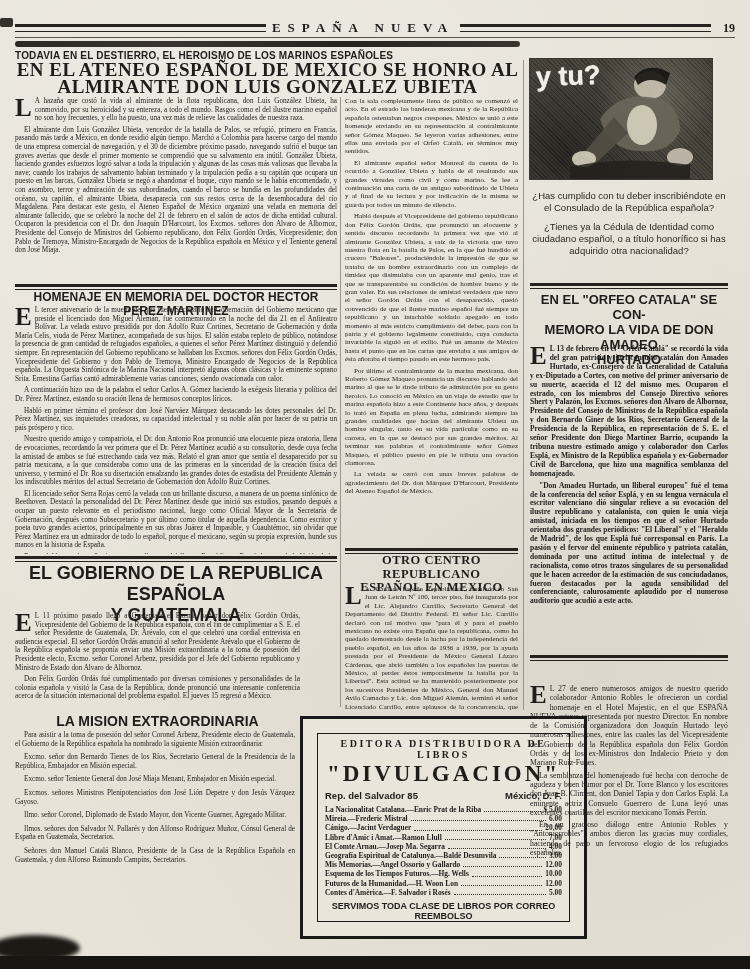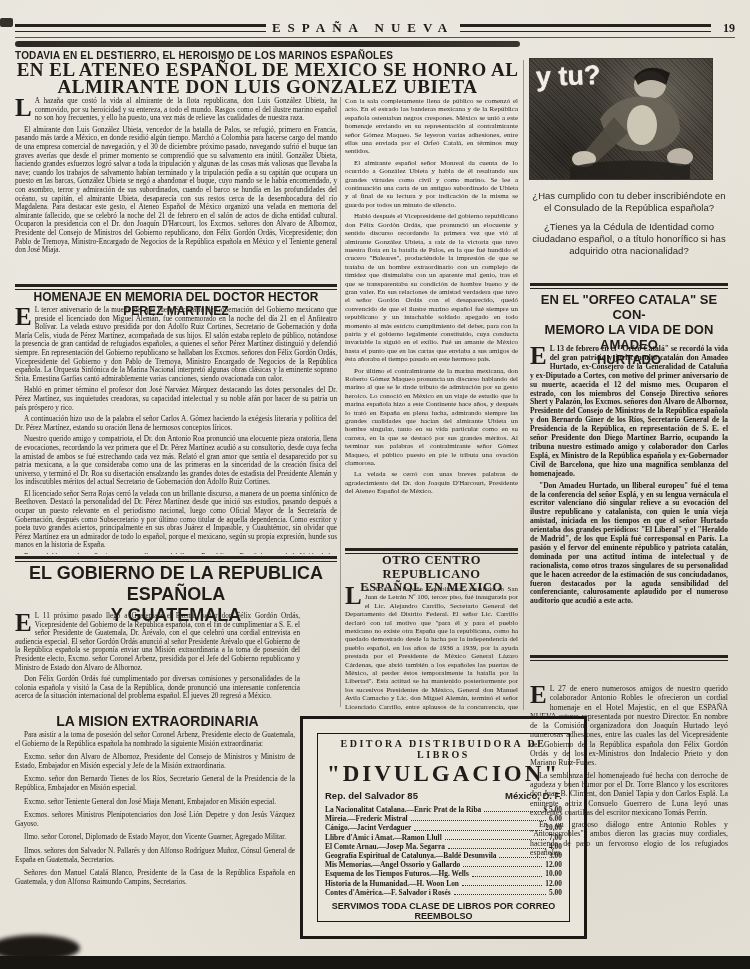--- a/index.html
+++ b/index.html
@@ -85,48 +85,47 @@
   <div class="abs colA" style="top:97px;height:186px;">
     <p class="dc">LA hazaña que costó la vida al almirante de la flota republicana, don Luis González Ubieta, ha conmovido, por su heroicidad y su entereza, a todo el mundo. Rasgos como el del ilustre marino español no son hoy frecuentes, y ello ha puesto, una vez más de relieve las cualidades de nuestra raza.</p>
     <p class="np">El almirante don Luis González Ubieta, vencedor de la batalla de Palos, se refugió, primero en Francia, pasando más tarde a México, en donde residió algún tiempo. Marchó a Colombia para hacerse cargo del mando de una empresa comercial de navegación, y el 30 de diciembre próximo pasado, navegando sufrió el buque tan graves averías que desde el primer momento se comprendió que su salvamento era inútil. González Ubieta, haciendo grandes esfuerzos logró salvar a toda la tripulación y algunas de las cosas más valiosas que llevaba la nave; cuando los trabajos de salvamento habían terminado y la tripulación pedía a su capitán que ocupara un puesto en las barcas, González Ubieta se negó a abandonar el buque, cuyo mando se le había encomendado, y con asombro, terror y admiración de sus subordinados, cuando el barco se hundía en las profundidades del océano, su capitán, el almirante Ubieta, desaparecía con sus restos cerca de la desembocadura del río Magdalena. Para destacar este gesto, el Ateneo Español de México organizó una velada en memoria del almirante fallecido, que se celebró la noche del 21 de febrero en el salón de actos de dicha entidad cultural. Ocuparon la presidencia con el Dr. don Joaquín D'Harcourt, los Excmos. señores don Alvaro de Albornoz, Presidente del Consejo de Ministros del Gobierno republicano, don Félix Gordón Ordás, Vicepresidente; don Pablo de Tremoya, Ministro-Encargado de Negocios de la República española en México y el Teniente general don José Miaja.</p>
   </div>
 
   <div class="abs colB" style="top:97px;height:448px;">
     <p class="np" style="text-indent:0;">Con la sala completamente llena de público se comenzó el acto. En el estrado las banderas mexicana y de la República española ostentaban negros crespones. México se unió a este homenaje enviando en su representación al contralmirante señor Gómez Maqueo. Se leyeron varias adhesiones, entre ellas una enviada por el Orfeó Catalá, en términos muy sentidos.</p>
     <p class="np">El almirante español señor Monreal da cuenta de lo ocurrido a González Ubieta y habla de él resaltando sus grandes virtudes como civil y como marino. Se lee a continuación una carta de un antiguo subordinado de Ubieta y al final de su lectura y por indicación de la misma se guarda por todos un minuto de silencio.</p>
     <p class="np">Habló después el Vicepresidente del gobierno republicano don Félix Gordón Ordás, que pronunció un elocuente y sentido discurso recordando la primera vez que vió al almirante González Ubieta, a raíz de la victoria que tuvo nuestra flota en la batalla de Palos, en la que fué hundido el crucero "Baleares", produciéndole la impresión de que se trataba de un hombre extraordinario con un complejo de timidez que disimulaba con un aparente mal genio, tras el que se transparentaba su condición de hombre bueno y de gran valer. En sus relaciones de amistad verdadera que tuvo el señor Gordón Ordás con el desaparecido, quedó convencido de que el ilustre marino español fué siempre un republicano y un intachable soldado apegado en todo momento al más estricto cumplimiento del deber, para con la patria y el gobierno legalmente constituido, cuya conducta invariable la siguió en el exilio. Fué un amante de México hasta el punto que en las cartas que enviaba a sus amigos de ésta añoraba el tiempo pasado en este hermoso país.</p>
     <p class="np">Por último el contralmirante de la marina mexicana, don Roberto Gómez Maqueo pronuncia un discurso hablando del marino al que se le rinde tributo de admiración por su gesto heroico. Lo conoció en México en un viaje de estudio que la marina española hizo a este Continente hace años, y después lo trató en España en plena lucha, admirando siempre las grandes cualidades que hacían del almirante Ubieta un hombre singular, tanto en su vida particular como en su carrera, en la que se destacó por sus grandes méritos. Al terminar sus palabras el contralmirante señor Gómez Maqueo, el público puesto en pie le tributa una ovación clamorosa.</p>
-    <p class="np">La velada se cerró con unas breves palabras de agradecimiento del Dr. don Joaquín D'Harcourt, Presidente del Ateneo Español de México.</p>
+    <p class="np">La velada se cerró con unas breves palabras de agradecimiento del Dr. don Márquez D'Harcourt, Presidente del Ateneo Español de México.</p>
   </div>
 
   <div class="abs hrule" style="left:15px;top:284px;width:322px;"></div>
   <div class="abs shead" style="left:15px;top:290px;width:322px;font-size:12px;">HOMENAJE EN MEMORIA DEL DOCTOR HECTOR PEREZ MARTINEZ</div>
   <div class="abs colA" style="top:306px;height:248px;">
     <p class="dc">EL tercer aniversario de la muerte del que fuera Secretario de Gobernación del Gobierno mexicano que preside el licenciado don Miguel Alemán, fué conmemorado en la noche del día 21 en el Anfiteatro Bolívar. La velada estuvo presidida por don Adolfo Ruiz Cortines, Secretario de Gobernación y doña María Celis, viuda de Pérez Martínez, acompañada de sus hijos. El salón estaba repleto de público, notándose la presencia de gran cantidad de refugiados españoles, a quienes el señor Pérez Martínez distinguió y defendió siempre. En representación del Gobierno republicano se hallaban los Excmos. señores don Félix Gordón Ordás, Vicepresidente del Gobierno y don Pablo de Tremoya, Ministro Encargado de Negocios de la República española. La Orquesta Sinfónica de la Marina Nacional interpretó algunas obras clásicas y la eminente soprano Srita. Ernestina Garfias cantó admirablemente varias canciones, siendo ovacionada con calor.</p>
+    <p class="np">A continuación hizo uso de la palabra el señor Carlos A. Gómez haciendo la exégesis literaria y política del Dr. Pérez Martínez, estando su oración llena de hermosos conceptos líricos.</p>
     <p class="np">Habló en primer término el profesor don José Narváez Márquez destacando las dotes personales del Dr. Pérez Martínez, sus inquietudes creadoras, su capacidad intelectual y su noble afán por hacer de su patria un país próspero y rico.</p>
-    <p class="np">A continuación hizo uso de la palabra el señor Carlos A. Gómez haciendo la exégesis literaria y política del Dr. Pérez Martínez, estando su oración llena de hermosos conceptos líricos.</p>
     <p class="np">Nuestro querido amigo y compatriota, el Dr. don Antonio Roa pronunció una elocuente pieza oratoria, llena de evocaciones, recordando la vez primera que el Dr. Pérez Martínez acudió a su consultorio, desde cuya fecha la amistad de ambos se fué estrechando cada vez más. Relató el gran amor que sentía el desaparecido por su patria mexicana, a la que consideraba como una de las primeras en la sinceridad de la creación física del universo, y terminó el Dr. Roa su disertación ensalzando las grandes dotes de estadista del Presidente Alemán y los indiscutibles méritos del actual Secretario de Gobernación don Adolfo Ruiz Cortines.</p>
     <p class="np">El licenciado señor Serra Rojas cerró la velada con un brillante discurso, a manera de un poema sinfónico de Beethoven. Destacó la personalidad del Dr. Pérez Martínez desde que inició sus estudios, pasando después a ocupar un puesto relevante en el periodismo nacional, luego como Oficial Mayor de la Secretaría de Gobernación, después como Subsecretario y por último como titular de aquella dependencia. Como escritor y poeta tuvo grandes aciertos, principalmente en sus obras Juárez el Impasible, y Cuauhtémoc, sin olvidar que Pérez Martínez era un admirador de todo lo español, porque el mexicano, según su propia expresión, hunde sus manos en la historia de España.</p>
     <p class="np">Fueron leídas muchas adhesiones, entre ellas una del Centro Republicano Español y otra de la Unión de los Intelectuales Españoles en México.</p>
   </div>
 
   <div class="abs hrule" style="left:15px;top:556px;width:322px;"></div>
   <div class="abs shead" style="left:15px;top:563px;width:322px;font-size:18px;line-height:21px;">
     <div>EL GOBIERNO DE LA REPUBLICA ESPAÑOLA</div>
     <div>Y GUATEMALA</div>
   </div>
   <div class="abs colA" style="top:612px;height:98px;width:285px;">
     <p class="dc">EL 11 próximo pasado llegó a Guatemala el Excmo. señor don Félix Gordón Ordás, Vicepresidente del Gobierno de la República española, con el fin de cumplimentar a S. E. el señor Presidente de Guatemala, Dr. Arévalo, con el que celebró una cordial entrevista en audiencia especial. El señor Gordón Ordás anunció al señor Presidente Arévalo que el Gobierno de la República española se proponía enviar una Misión extraordinaria a la toma de posesión del Presidente electo, Excmo. señor Coronel Arbenz, presidida por el Jefe del Gobierno republicano y Ministro de Estado don Alvaro de Albornoz.</p>
-    <p class="np">Don Félix Gordón Ordás fué cumplimentado por diversas comisiones y personalidades de la colonia española y visitó la Casa de la República, donde pronunció una interesante conferencia acerca de la situación internacional del problema español. El jueves 20 regresó a México.</p>
+    <p class="np">Don Félix Gordón Ordás fué cumplimentado por diversas comisiones y personalidades de la colonia española y visitó la Casa de la República, donde pronunció una interesante conferencia acerca de la situación internacional del problema español. El jueves 15 regresó a México.</p>
   </div>
 
   <div class="abs shead" style="left:15px;top:713px;width:285px;font-size:14px;">LA MISION EXTRAORDINARIA</div>
   <div class="abs colA" style="top:731px;width:280px;height:180px;">
     <p class="np" style="margin-bottom:5px;">Para asistir a la toma de posesión del señor Coronel Arbenz, Presidente electo de Guatemala, el Gobierno de la República española ha nombrado la siguiente Misión extraordinaria:</p>
-    <p class="np" style="margin-bottom:5px;">Excmo. señor don Alvaro de Albornoz, Presidente del Consejo de Ministros y Ministro de Estado, Embajador en Misión especial y Jefe de la Misión extraordinaria.</p>
     <p class="np" style="margin-bottom:5px;">Excmo. señor don Bernardo Tienes de los Ríos, Secretario General de la Presidencia de la República, Embajador en Misión especial.</p>
     <p class="np" style="margin-bottom:5px;">Excmo. señor Teniente General don José Miaja Menant, Embajador en Misión especial.</p>
     <p class="np" style="margin-bottom:5px;">Excmos. señores Ministros Plenipotenciarios don José Lión Depetre y don Jesús Vázquez Gayoso.</p>
     <p class="np" style="margin-bottom:5px;">Ilmo. señor Coronel, Diplomado de Estado Mayor, don Vicente Guarner, Agregado Militar.</p>
     <p class="np" style="margin-bottom:5px;">Ilmos. señores don Salvador N. Pallarés y don Alfonso Rodríguez Muñoz, Cónsul General de España en Guatemala, Secretarios.</p>
     <p class="np">Señores don Manuel Catalá Blanco, Presidente de la Casa de la República Española en Guatemala, y don Alfonso Raimundo Campins, Secretarios.</p>
   </div>
 
   <div class="abs hrule" style="left:345px;top:548px;width:173px;"></div>
   <div class="abs" style="left:345px;top:554px;width:173px;text-align:center;font-weight:bold;font-size:12.5px;line-height:13.5px;letter-spacing:.5px;">
@@ -179,21 +178,21 @@
           <span class="bk-t">Mis Memorias.—Angel Ossorio y Gallardo</span>
           <span class="leader"></span>
           <span class="bk-p">12.00</span>
         </div>
       <div class="bookrow">
           <span class="bk-t">Esquema de los Tiempos Futuros.—Hg. Wells</span>
           <span class="leader"></span>
           <span class="bk-p">10.00</span>
         </div>
       <div class="bookrow">
-          <span class="bk-t">Historia de la Humanidad.—H. Woon Lon</span>
+          <span class="bk-t">Futuros de la Humanidad.—H. Woon Lon</span>
           <span class="leader"></span>
           <span class="bk-p">12.00</span>
         </div>
       <div class="bookrow">
           <span class="bk-t">Contes d'Amèrica.—F. Salvador i Rosés</span>
           <span class="leader"></span>
           <span class="bk-p">5.00</span>
         </div>
       <div class="ad-foot1">SERVIMOS TODA CLASE DE LIBROS POR CORREO REEMBOLSO</div>
       <div class="ad-foot2">PIDA CATALOGO GRATIS</div>

